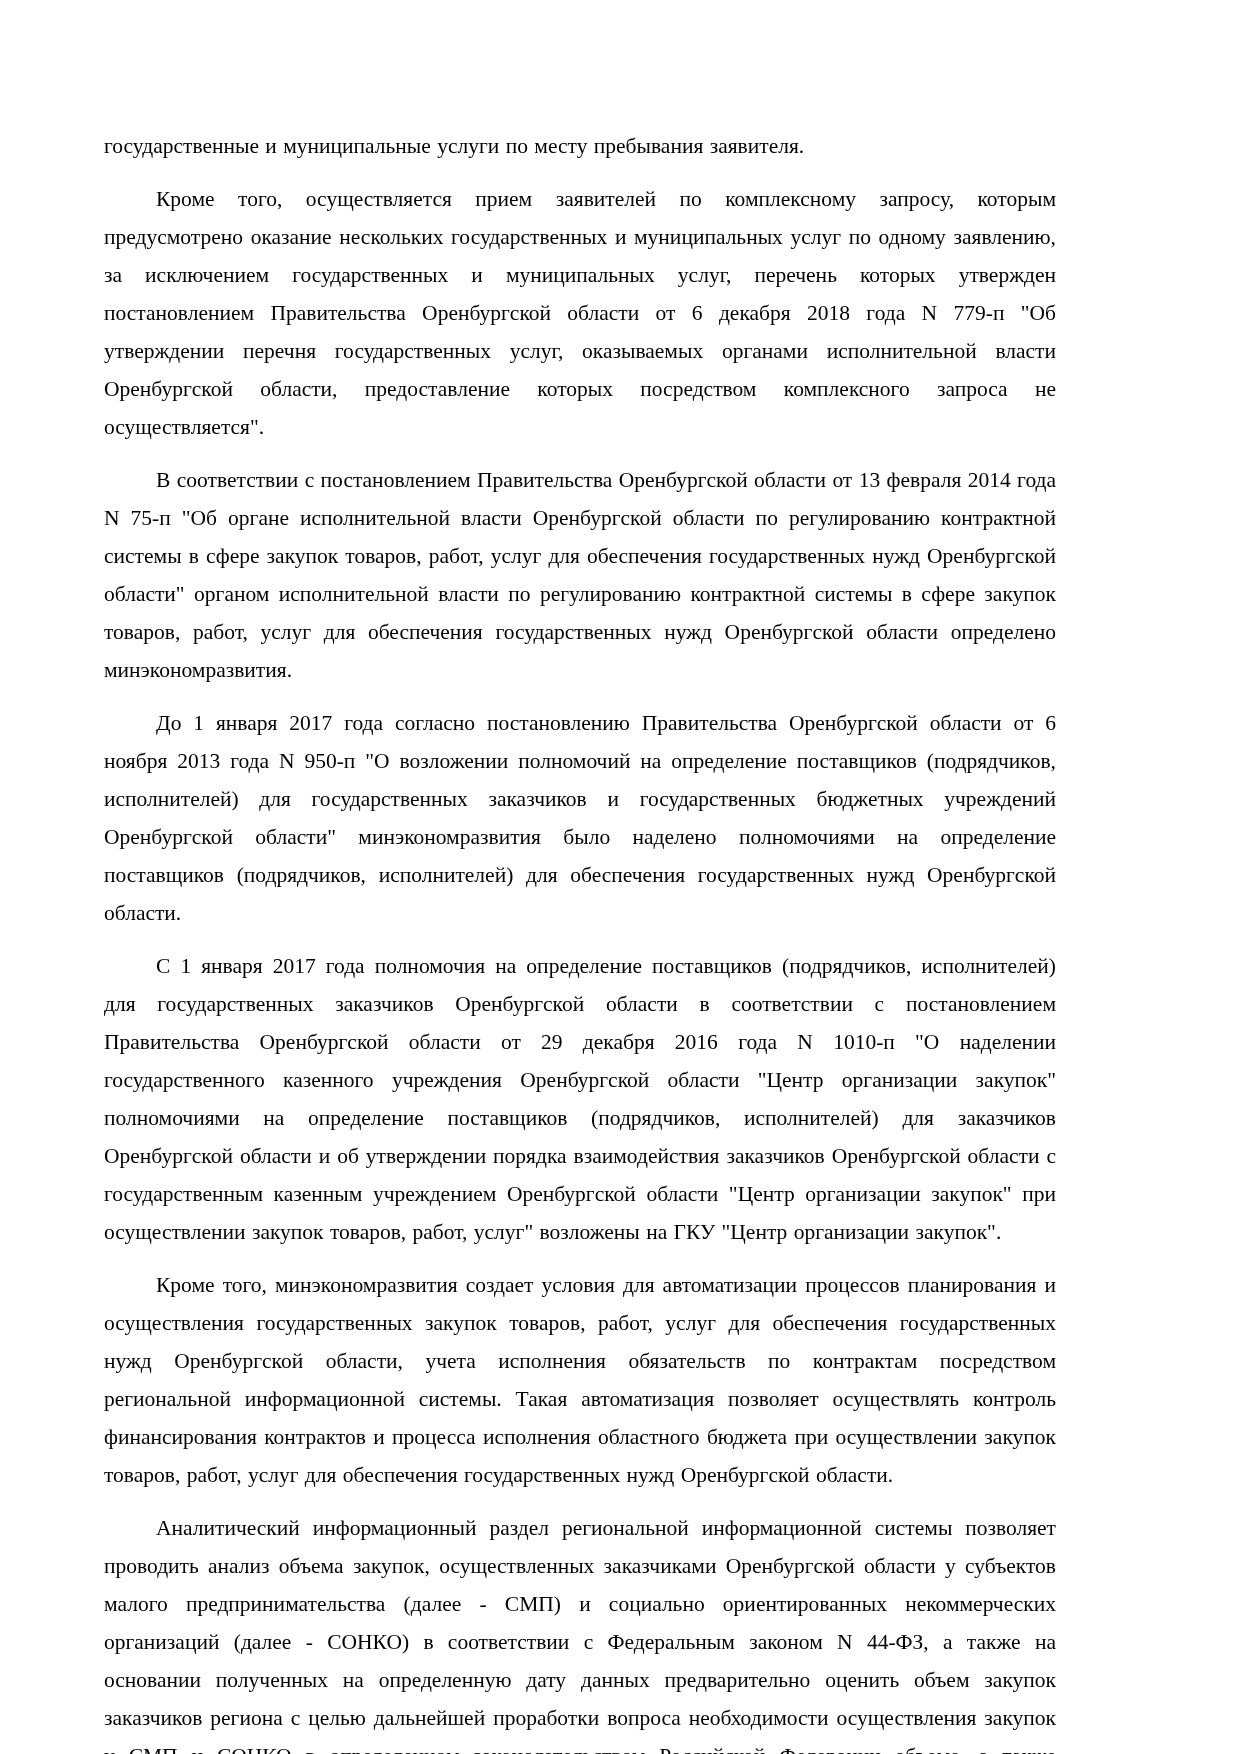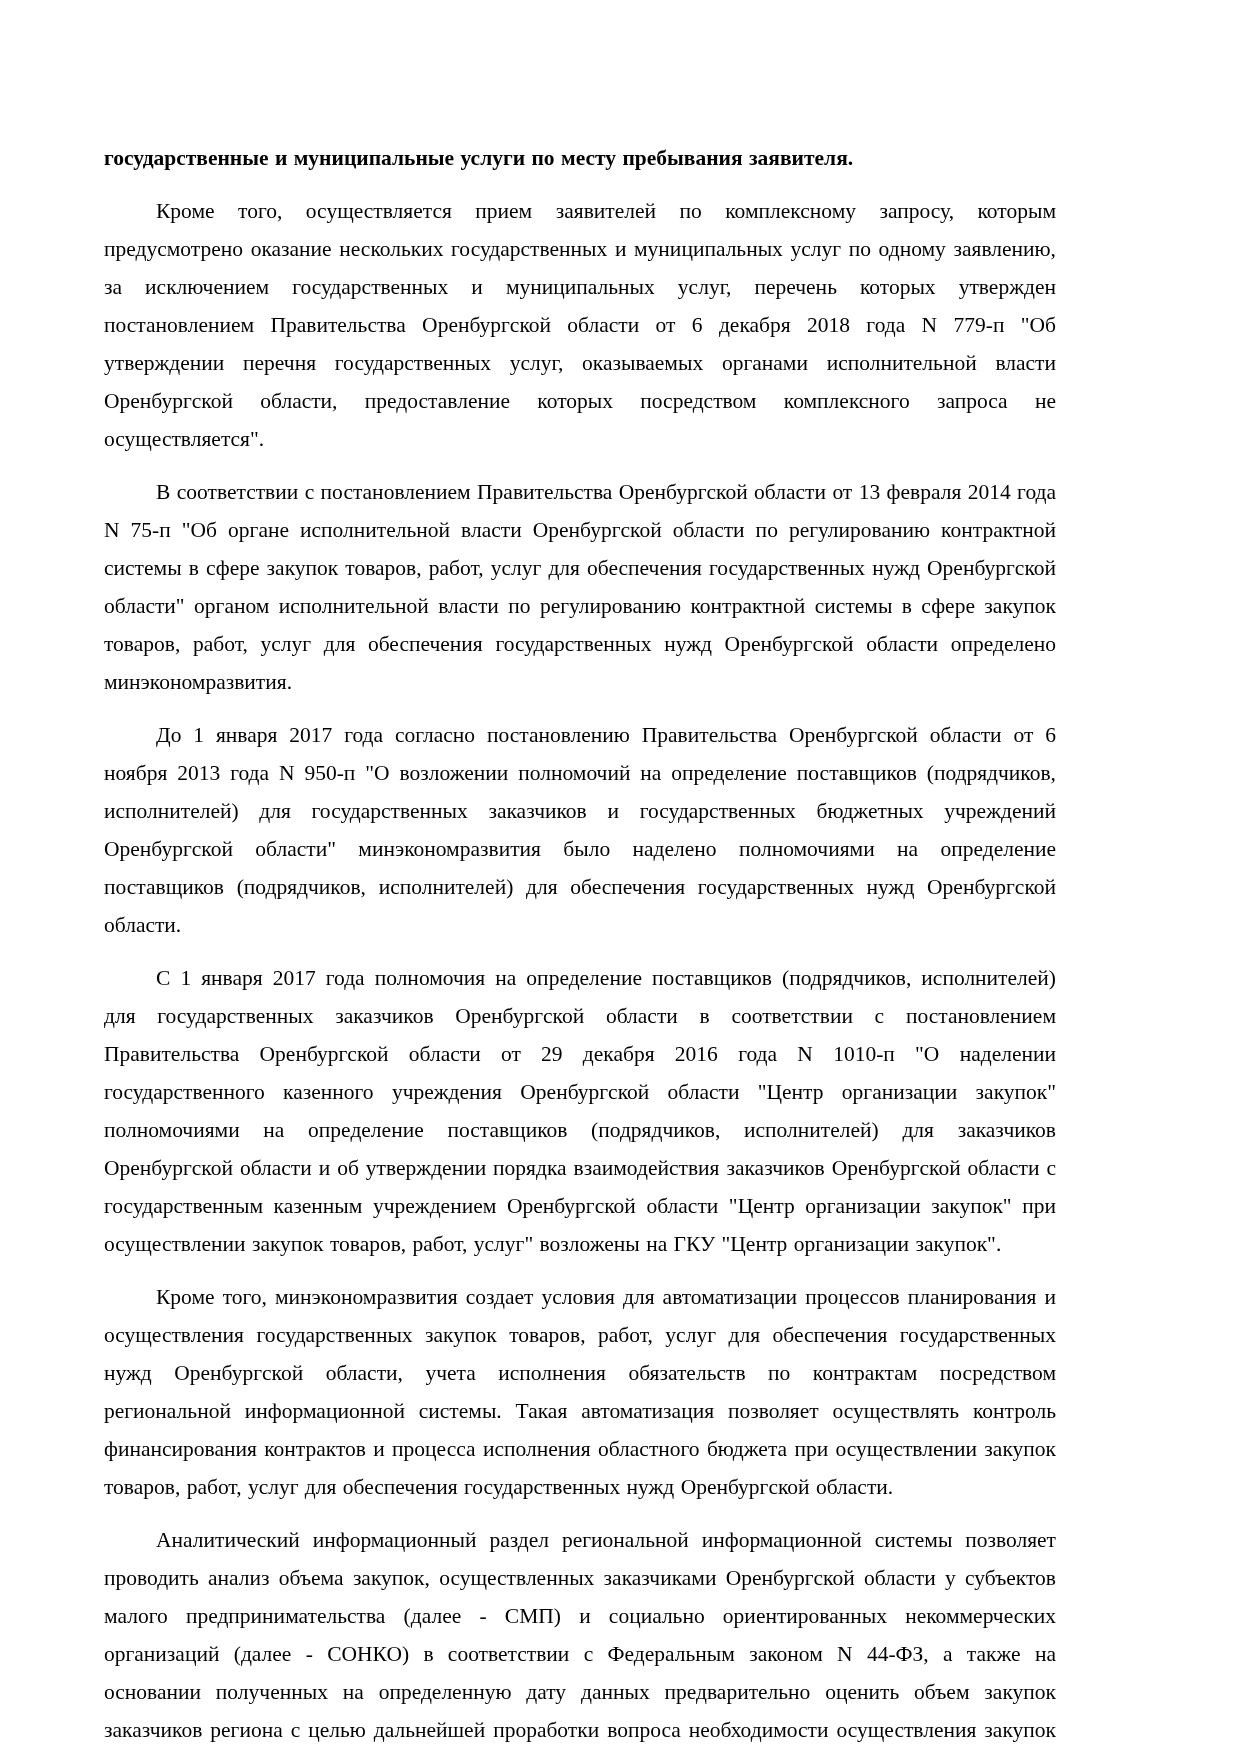--- a/index.html
+++ b/index.html
@@ -27,23 +27,22 @@
   }
   .text-block p {
     margin: 15px 0 0 0;
     padding: 0;
     text-align: justify;
     text-align-last: left;
     text-indent: 52px;
     word-spacing: 1px;
   }
   .text-block p.continuation {
-    margin-top: 18px;
+    margin-top: 6px;
     text-indent: 0;
-    font-weight: bold;
   }
 </style>
 </head>
 <body>
 
 <div class="page">
   <div class="text-block">
     <p class="continuation">государственные и муниципальные услуги по месту пребывания заявителя.</p>
     <p>Кроме того, осуществляется прием заявителей по комплексному запросу, которым предусмотрено оказание нескольких государственных и муниципальных услуг по одному заявлению, за исключением государственных и муниципальных услуг, перечень которых утвержден постановлением Правительства Оренбургской области от 6 декабря 2018 года N 779-п "Об утверждении перечня государственных услуг, оказываемых органами исполнительной власти Оренбургской области, предоставление которых посредством комплексного запроса не осуществляется".</p>
     <p>В соответствии с постановлением Правительства Оренбургской области от 13 февраля 2014 года N 75-п "Об органе исполнительной власти Оренбургской области по регулированию контрактной системы в сфере закупок товаров, работ, услуг для обеспечения государственных нужд Оренбургской области" органом исполнительной власти по регулированию контрактной системы в сфере закупок товаров, работ, услуг для обеспечения государственных нужд Оренбургской области определено минэкономразвития.</p>

